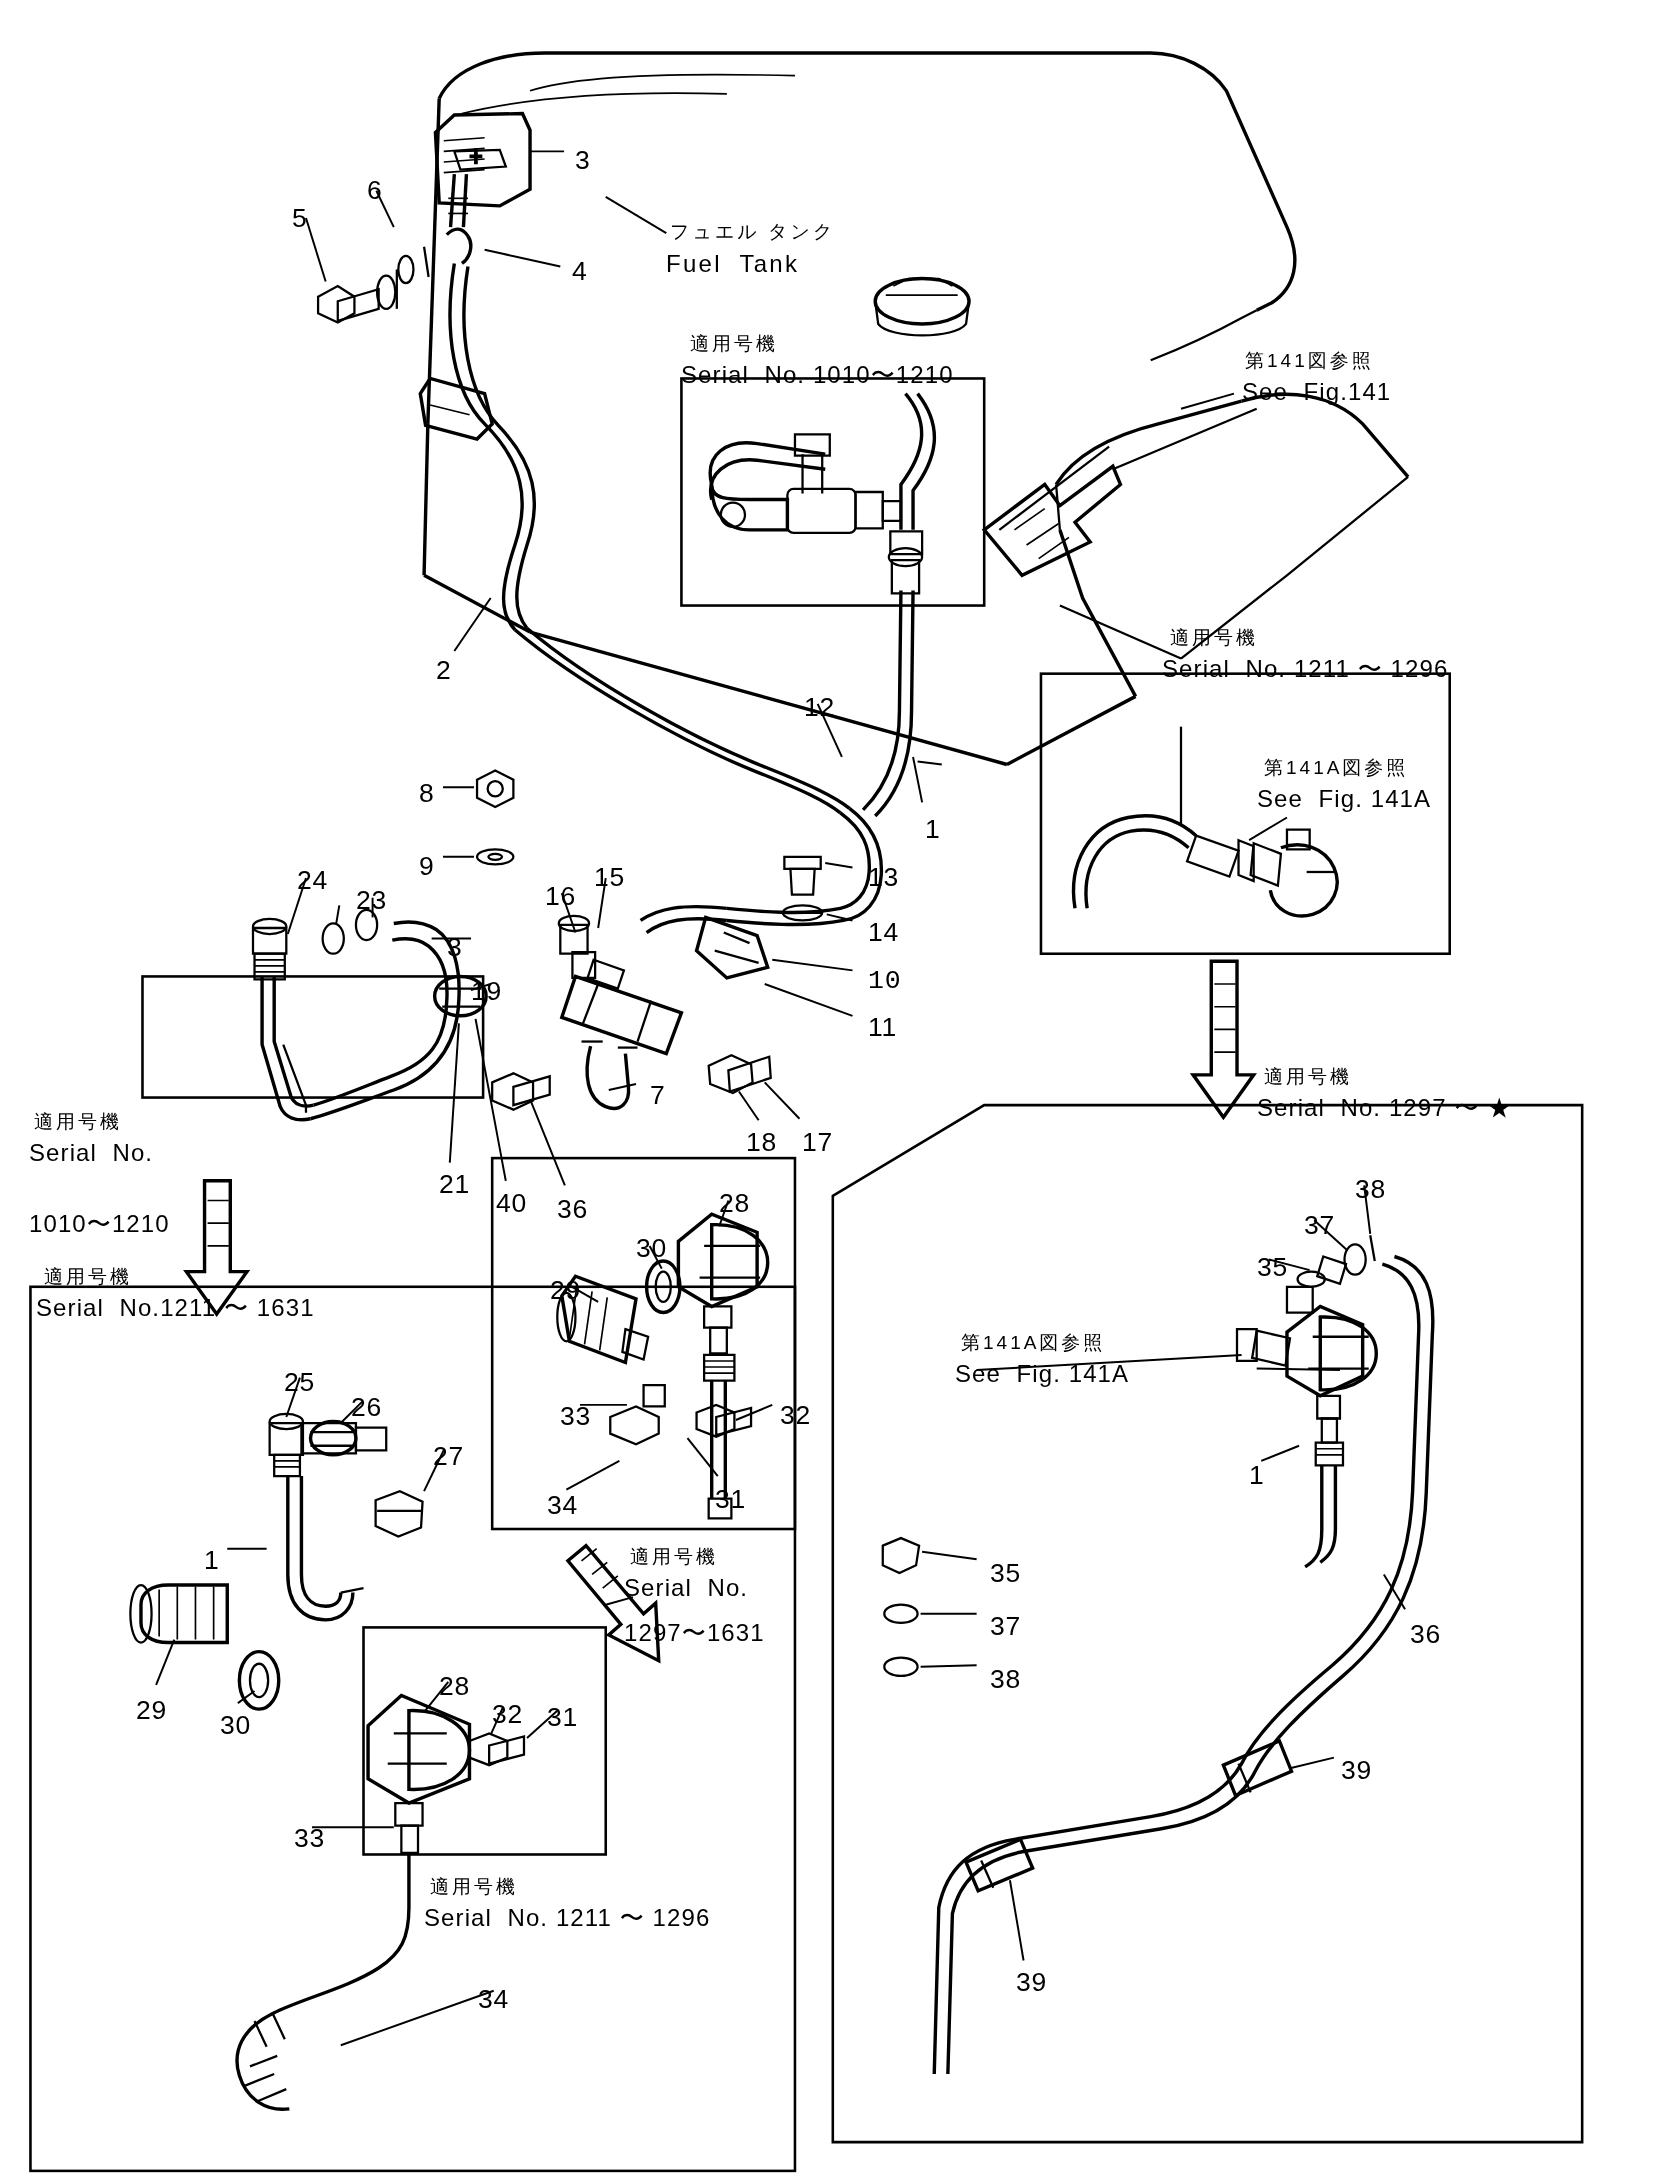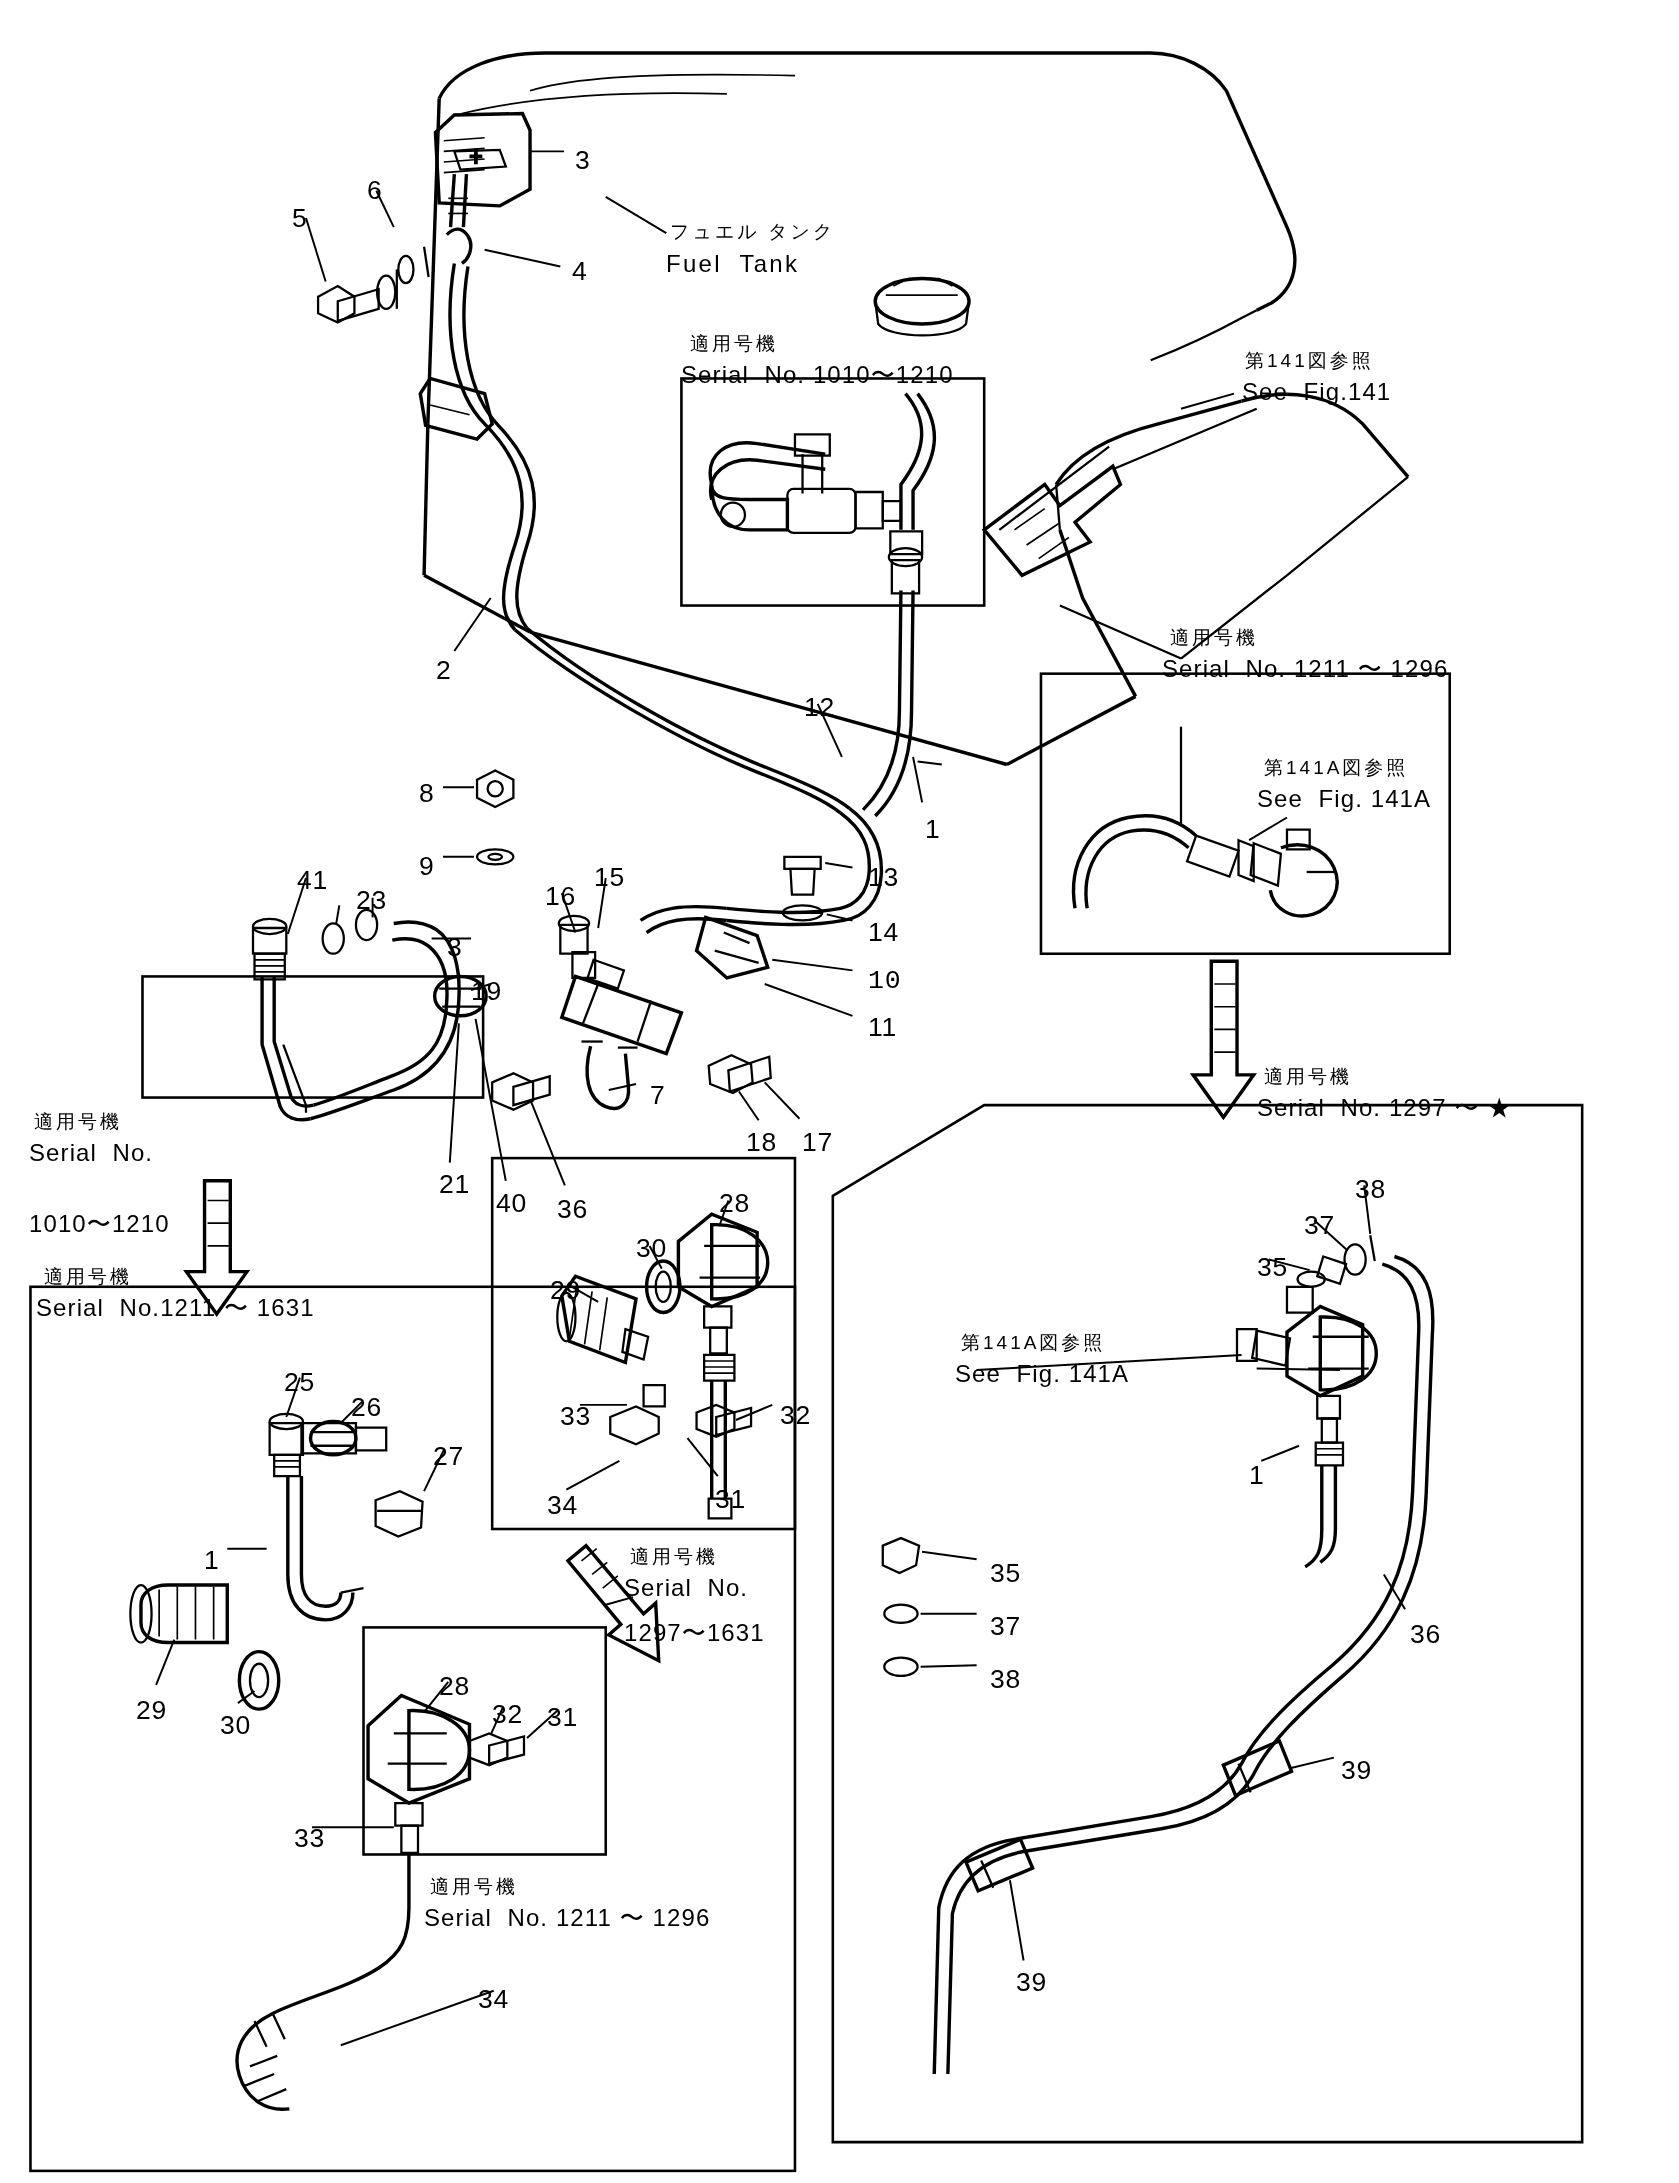--- a/index.html
+++ b/index.html
@@ -516,21 +516,21 @@
     <div id="callouts">
         <div class="lbl num" style="left: 575px; top: 146px;">3</div>
         <div class="lbl num" style="left: 367px; top: 176px;">6</div>
         <div class="lbl num" style="left: 292px; top: 204px;">5</div>
         <div class="lbl num" style="left: 572px; top: 257px;">4</div>
         <div class="lbl num" style="left: 436px; top: 656px;">2</div>
         <div class="lbl num" style="left: 804px; top: 693px;">12</div>
         <div class="lbl num" style="left: 925px; top: 815px;">1</div>
         <div class="lbl num" style="left: 419px; top: 779px;">8</div>
         <div class="lbl num" style="left: 419px; top: 852px;">9</div>
-        <div class="lbl num" style="left: 297px; top: 866px;">41</div>
+        <div class="lbl num" style="left: 297px; top: 866px;">24</div>
         <div class="lbl num" style="left: 356px; top: 886px;">23</div>
         <div class="lbl num" style="left: 545px; top: 882px;">16</div>
         <div class="lbl num" style="left: 594px; top: 863px;">15</div>
         <div class="lbl num" style="left: 868px; top: 863px;">13</div>
         <div class="lbl num" style="left: 868px; top: 918px;">14</div>
         <div class="lbl num" style="left: 447px; top: 933px;">3</div>
         <div class="lbl num" style="left: 471px; top: 977px;">19</div>
         <div class="lbl num" style="left: 868px; top: 967px; font-family: Liberation Mono, monospace;">10</div>
         <div class="lbl num" style="left: 868px; top: 1013px;">11</div>
         <div class="lbl num" style="left: 650px; top: 1081px;">7</div>

